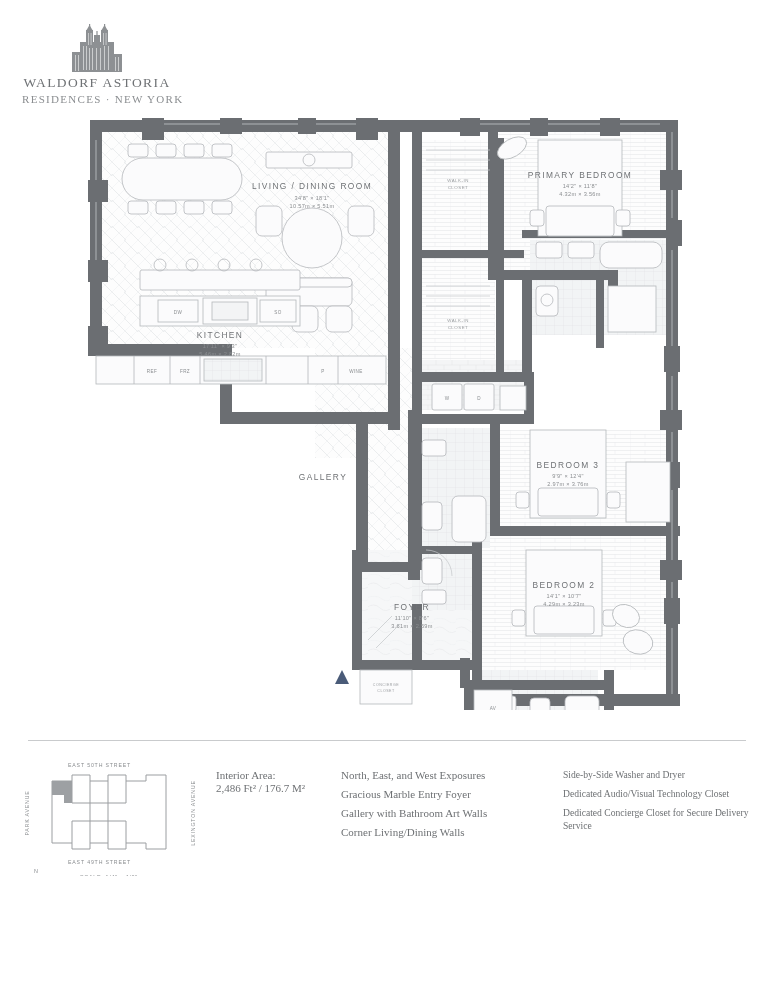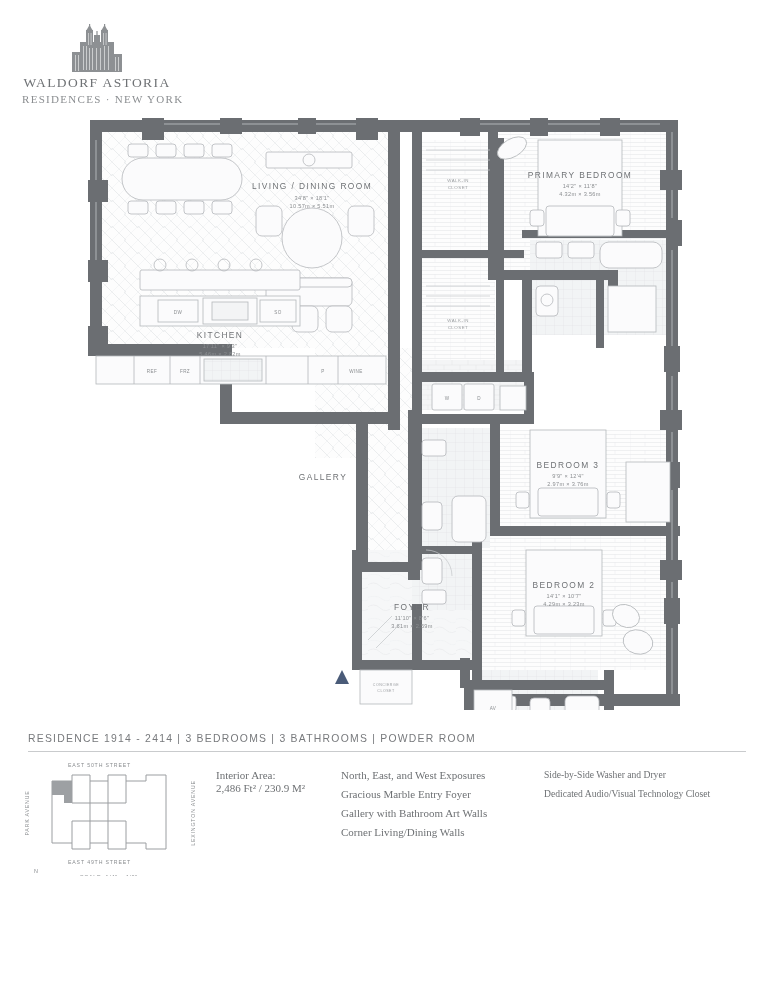--- a/index.html
+++ b/index.html
@@ -54,21 +54,21 @@
   #compass-n{position:absolute;left:12px;top:-5px;font-size:5.4px;color:#8a8d90;}
   #scale-label{position:absolute;left:58px;top:1px;font-size:5.4px;letter-spacing:0.7px;color:#8a8d90;white-space:nowrap;}
   #scale-bar{position:absolute;left:58px;top:12px;}
   #scale-ticks{position:absolute;left:55px;top:26px;width:120px;height:10px;}
   #scale-ticks span{position:absolute;font-size:5px;color:#8a8d90;}
 
   
   .spec-col{position:absolute;font-family:"Liberation Serif", serif;color:#6e7174;}
   #spec-area{left:216px;top:769px;width:115px;font-size:11px;line-height:12.6px;}
   #spec-mid{left:341px;top:769px;width:205px;font-size:11px;line-height:12.6px;}
-  #spec-right{left:544px;top:769px;width:205px;font-size:9.6px;line-height:12.6px;}
+  #spec-right{left:563px;top:769px;width:205px;font-size:9.6px;line-height:12.6px;}
   .spec-item{margin-bottom:6.5px;}
   .spec-item:last-child{margin-bottom:0;}
   #footer-brand{position:absolute;left:30px;top:936px;width:105px;text-align:center;}
   #footer-brand .wa-mono{display:block;margin:0 auto;}
   #footer-brand .fb-name{
     font-family:"Liberation Serif", serif;font-size:8.6px;letter-spacing:0.9px;
     color:#74777a;margin-top:2px;white-space:nowrap;
   }
   #footer-brand .fb-sub{
     font-family:"Liberation Serif", serif;font-size:4.6px;letter-spacing:1px;
@@ -433,21 +433,20 @@
       <text class="rm-dim" x="352" y="510" font-size="5.6" text-anchor="middle">11'10" × 8'6"</text>
       <text class="rm-dim" x="352" y="518" font-size="5.6" text-anchor="middle">3.61m × 2.59m</text>
     </g>
     <g>
       <text class="rm-name" x="263" y="370" font-size="8.4" text-anchor="middle">GALLERY</text>
     </g>
   </svg>
   </div>
 
   <div id="residence-title-bar">
-    <div id="residence-title">RESIDENCE 1914 - 2414 | 3 BEDROOMS | 3 BATHROOMS | POWDER ROOM</div>
     <div id="title-rule"></div>
   </div>
 
   <div id="key-plan">
     <div class="kp-street" id="kp-street-top">EAST 50TH STREET</div>
     <div class="kp-street" id="kp-street-bottom">EAST 49TH STREET</div>
     <div class="kp-street" id="kp-ave-left">PARK AVENUE</div>
     <div class="kp-street" id="kp-ave-right">LEXINGTON AVENUE</div>
     <svg width="118" height="78" viewBox="0 0 118 78">
       <path d="M2 8 H22 V2 H40 V8 H58 V2 H76 V8 H96 V2 H116 V76 H96 V70 H76 V76 H58 V70 H40 V76 H22 V70 H2 Z" fill="none" stroke="#9b9ea1" stroke-width="1"></path>
@@ -477,33 +476,34 @@
     <div id="scale-ticks">
       <span style="left:2px">0</span>
       <span style="left:12px">1</span>
       <span style="left:46px">5</span>
       <span style="left:120px">10</span>
     </div>
   </div>
 
   <div class="spec-col" id="spec-area">
     <div>Interior Area:</div>
-    <div>2,486 Ft² / 230.9 M²</div>
+    <div>2,486 Ft² / 176.7 M²</div>
   </div>
 
   <div class="spec-col" id="spec-mid">
     <div class="spec-item">North, East, and West Exposures</div>
     <div class="spec-item">Gracious Marble Entry Foyer</div>
     <div class="spec-item">Gallery with Bathroom Art Walls</div>
     <div class="spec-item">Corner Living/Dining Walls</div>
   </div>
 
   <div class="spec-col" id="spec-right">
     <div class="spec-item">Side-by-Side Washer and Dryer</div>
     <div class="spec-item">Dedicated Audio/Visual Technology Closet</div>
+    <div class="spec-item">Dedicated Concierge Closet for Secure Delivery Service</div>
   </div>
 
   <div id="footer-brand">
     <svg class="wa-mono" width="34" height="24" viewBox="0 0 34 24">
       <g stroke="#74777a" stroke-width="1.5" fill="none" stroke-linecap="round">
         <path d="M3 3 L9 19 L14 7"></path>
         <path d="M14 7 L19 19 L25 3"></path>
         <path d="M20 19 L26 5 L32 19"></path>
         <path d="M22.5 14.5 H29.5"></path>
       </g>

